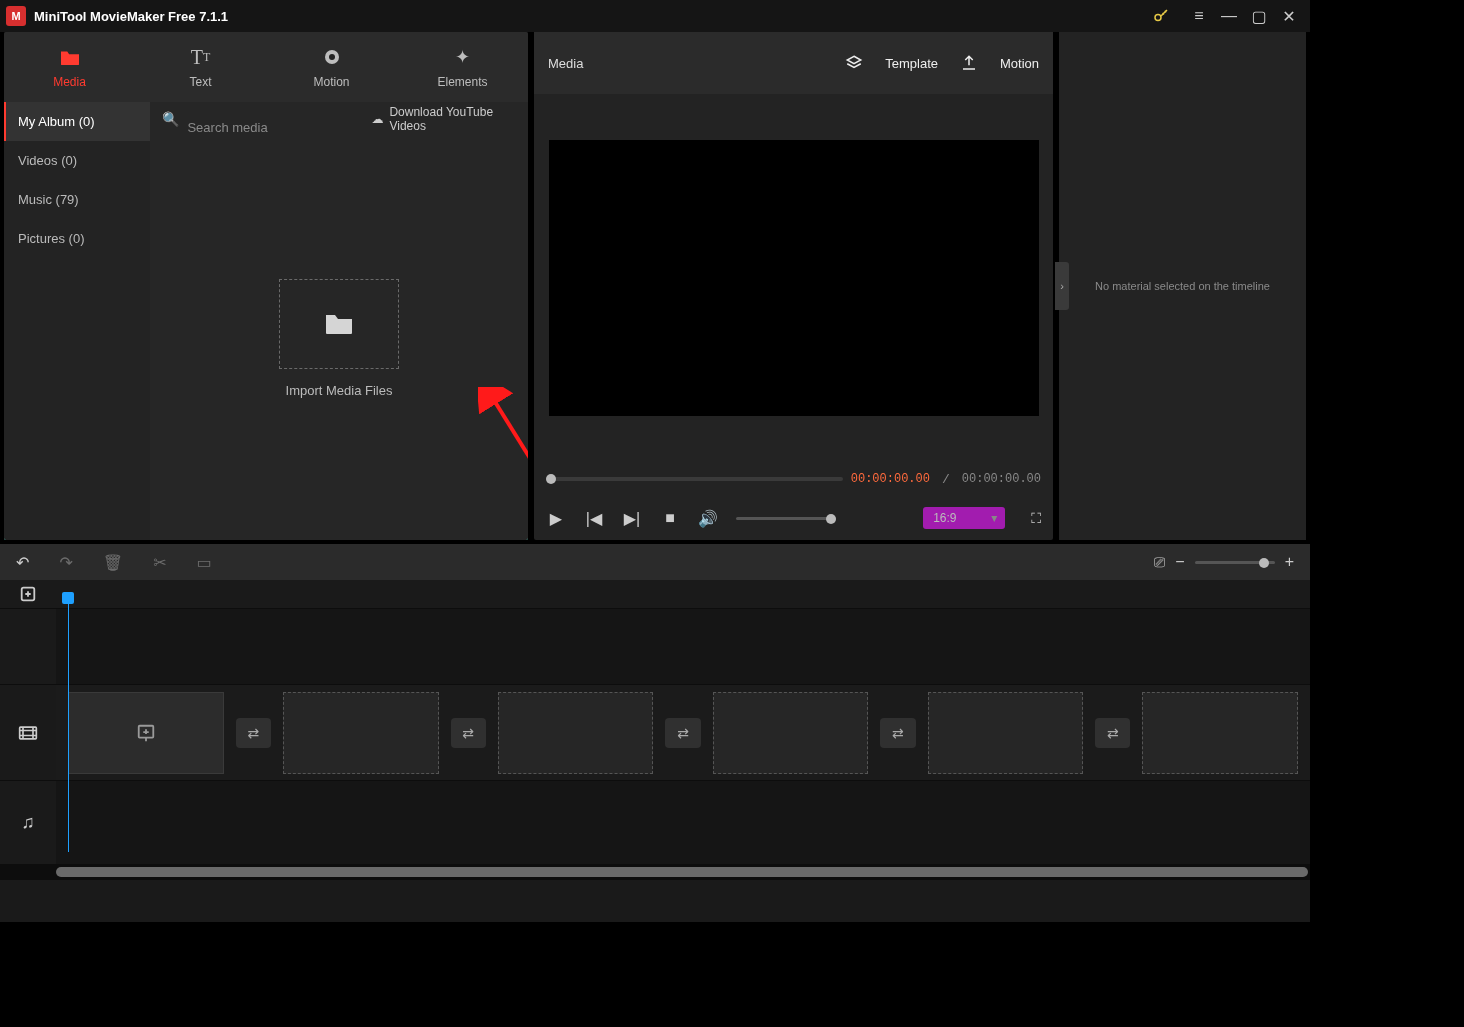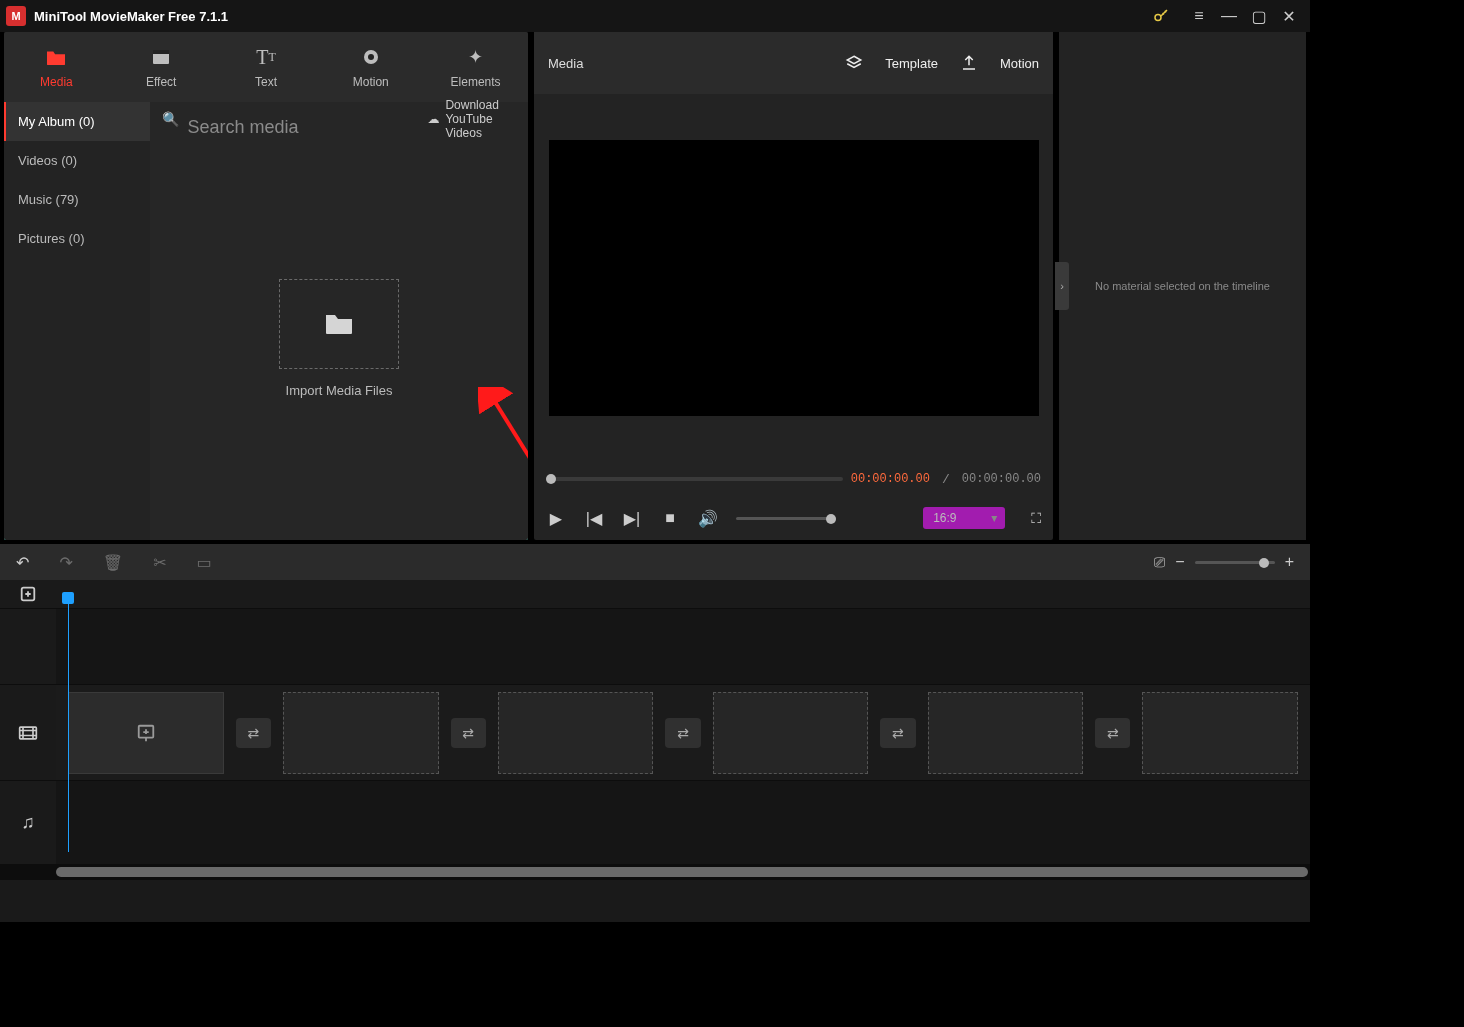--- a/index.html
+++ b/index.html
@@ -22,21 +22,21 @@
 .main-tab { flex:1; display:flex; flex-direction:column; align-items:center; justify-content:center; color:#bdbdbd; cursor:pointer; gap:6px; font-size:12px; }
 .main-tab.active { color:#ff3b30; }
 .main-tab .ticon { font-size:20px; height:24px; display:flex; align-items:center; }
 .left-body { flex:1; display:flex; background:#5eead4; }
 .left-sidebar { width:146px; background:#232323; }
 .left-sidebar .side-item { padding:12px 14px; color:#bbb; cursor:pointer; font-size:13px; }
 .left-sidebar .side-item.active { background:#333; color:#fff; border-left:2px solid #ff3b30; padding-left:12px; }
 .media-area { flex:1; background:#262626; display:flex; flex-direction:column; position:relative; }
 .media-toolbar { height:34px; display:flex; align-items:center; padding:0 12px; gap:8px; border-bottom:0; }
 .media-toolbar .search-ic { color:#888; font-size:14px; }
-.media-toolbar input { background:transparent; border:none; color:#ccc; outline:none; flex:1; font-size:18px;margin-top:16px; }
+.media-toolbar input { background:transparent; border:none; color:#ccc; outline:none; flex:1; font-size:13px;margin-top:16px; }
 .media-toolbar input::placeholder { color:#8a8a8a; }
 .media-toolbar .dl-yt { color:#ccc; font-size:12px; cursor:pointer; display:flex; align-items:center; gap:6px; }
 .import-zone { flex:1; display:flex; flex-direction:column; align-items:center; justify-content:center; gap:14px; }
 .import-box { width:120px; height:90px; border:1px dashed #6a6a6a; display:flex; align-items:center; justify-content:center; cursor:pointer; }
 .import-box .folder-ic { color:#d5d5d5; font-size:28px; }
 .import-label { color:#bbb; font-size:13px; }
 .red-arrow { position:absolute; left:328px; top:285px; pointer-events:none; }
 
 
 .player-panel { width:519px; background:#232323; display:flex; flex-direction:column; border-radius:2px; }
@@ -127,29 +127,20 @@
       <div class="main-tabs">
         <div class="main-tab active">
           <div class="ticon">
               <svg width="22" height="18" viewBox="0 0 24 20" fill="#ff3b30">
                 <path d="M2 4h7l2 3h11v11a1 1 0 0 1-1 1H3a1 1 0 0 1-1-1z"></path>
               </svg>
             </div>
           <span>Media</span>
         </div>
         <div class="main-tab">
-          <div class="ticon">
-              <svg width="20" height="18" viewBox="0 0 20 18" fill="#bdbdbd">
-                <rect x="2" y="2" width="16" height="14" rx="1"></rect>
-                <rect x="2" y="2" width="16" height="4" fill="#232323"></rect>
-              </svg>
-            </div>
-          <span>Effect</span>
-        </div>
-        <div class="main-tab">
           <div class="ticon" style="font-family:serif;font-size:20px;color:#bdbdbd;">T<span style="font-size:12px;">T</span></div>
           <span>Text</span>
         </div>
         <div class="main-tab">
           <div class="ticon">
               <svg width="20" height="20" viewBox="0 0 20 20" fill="#bdbdbd">
                 <circle cx="10" cy="10" r="7"></circle>
                 <circle cx="10" cy="10" r="3" fill="#232323"></circle>
               </svg>
             </div>

